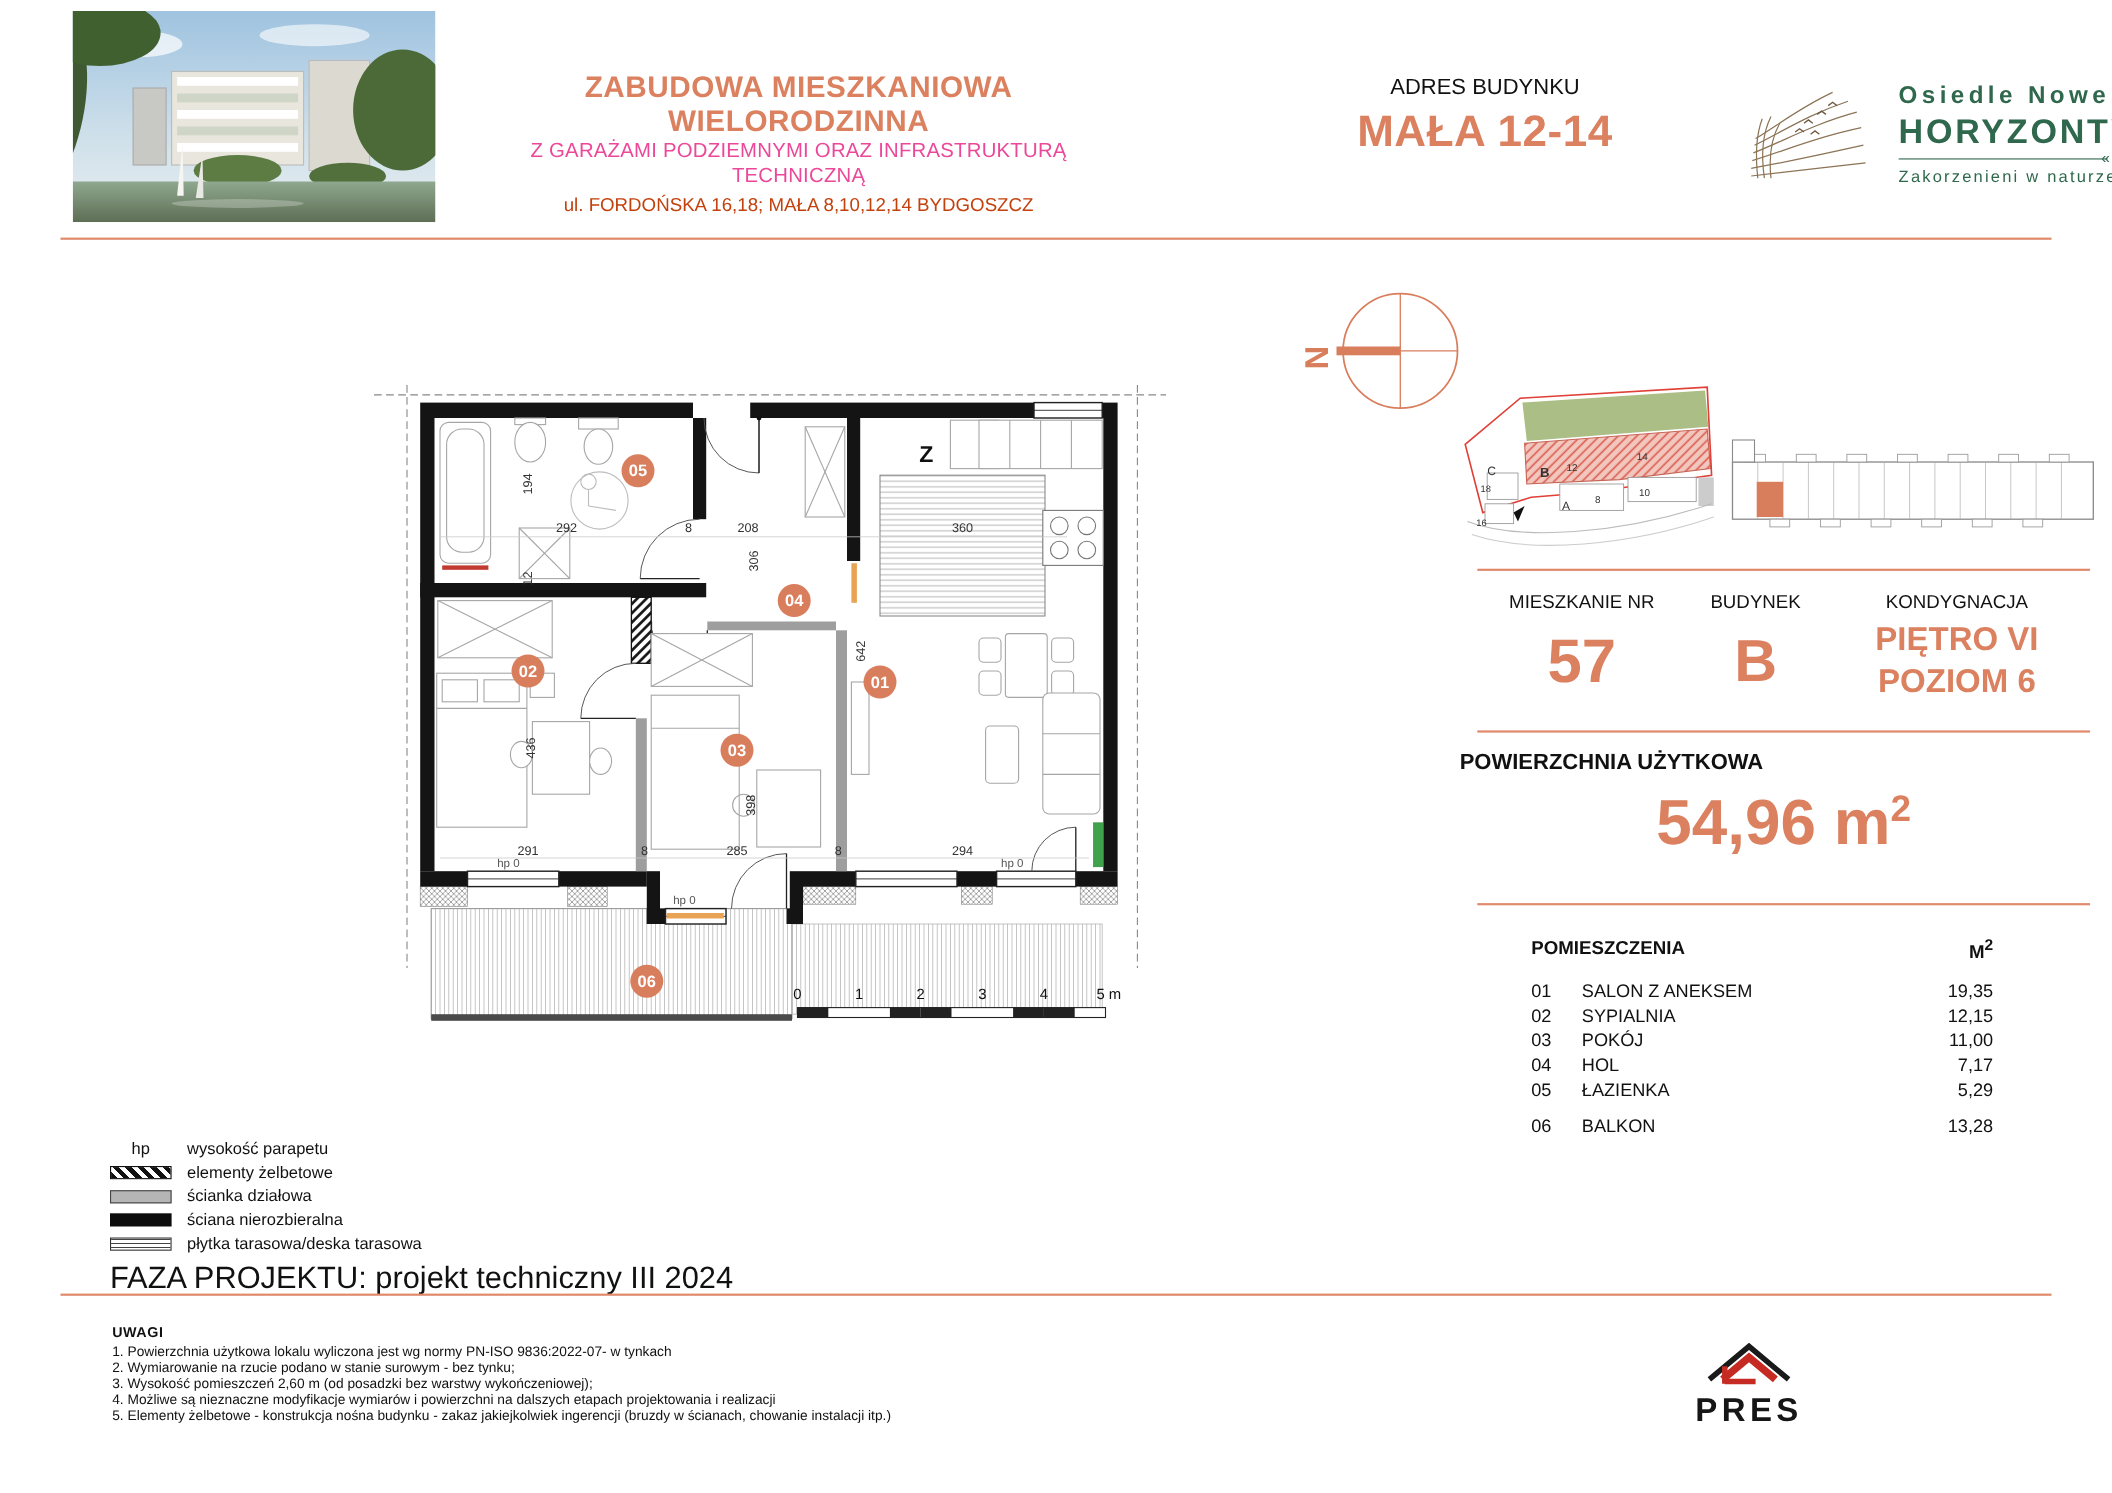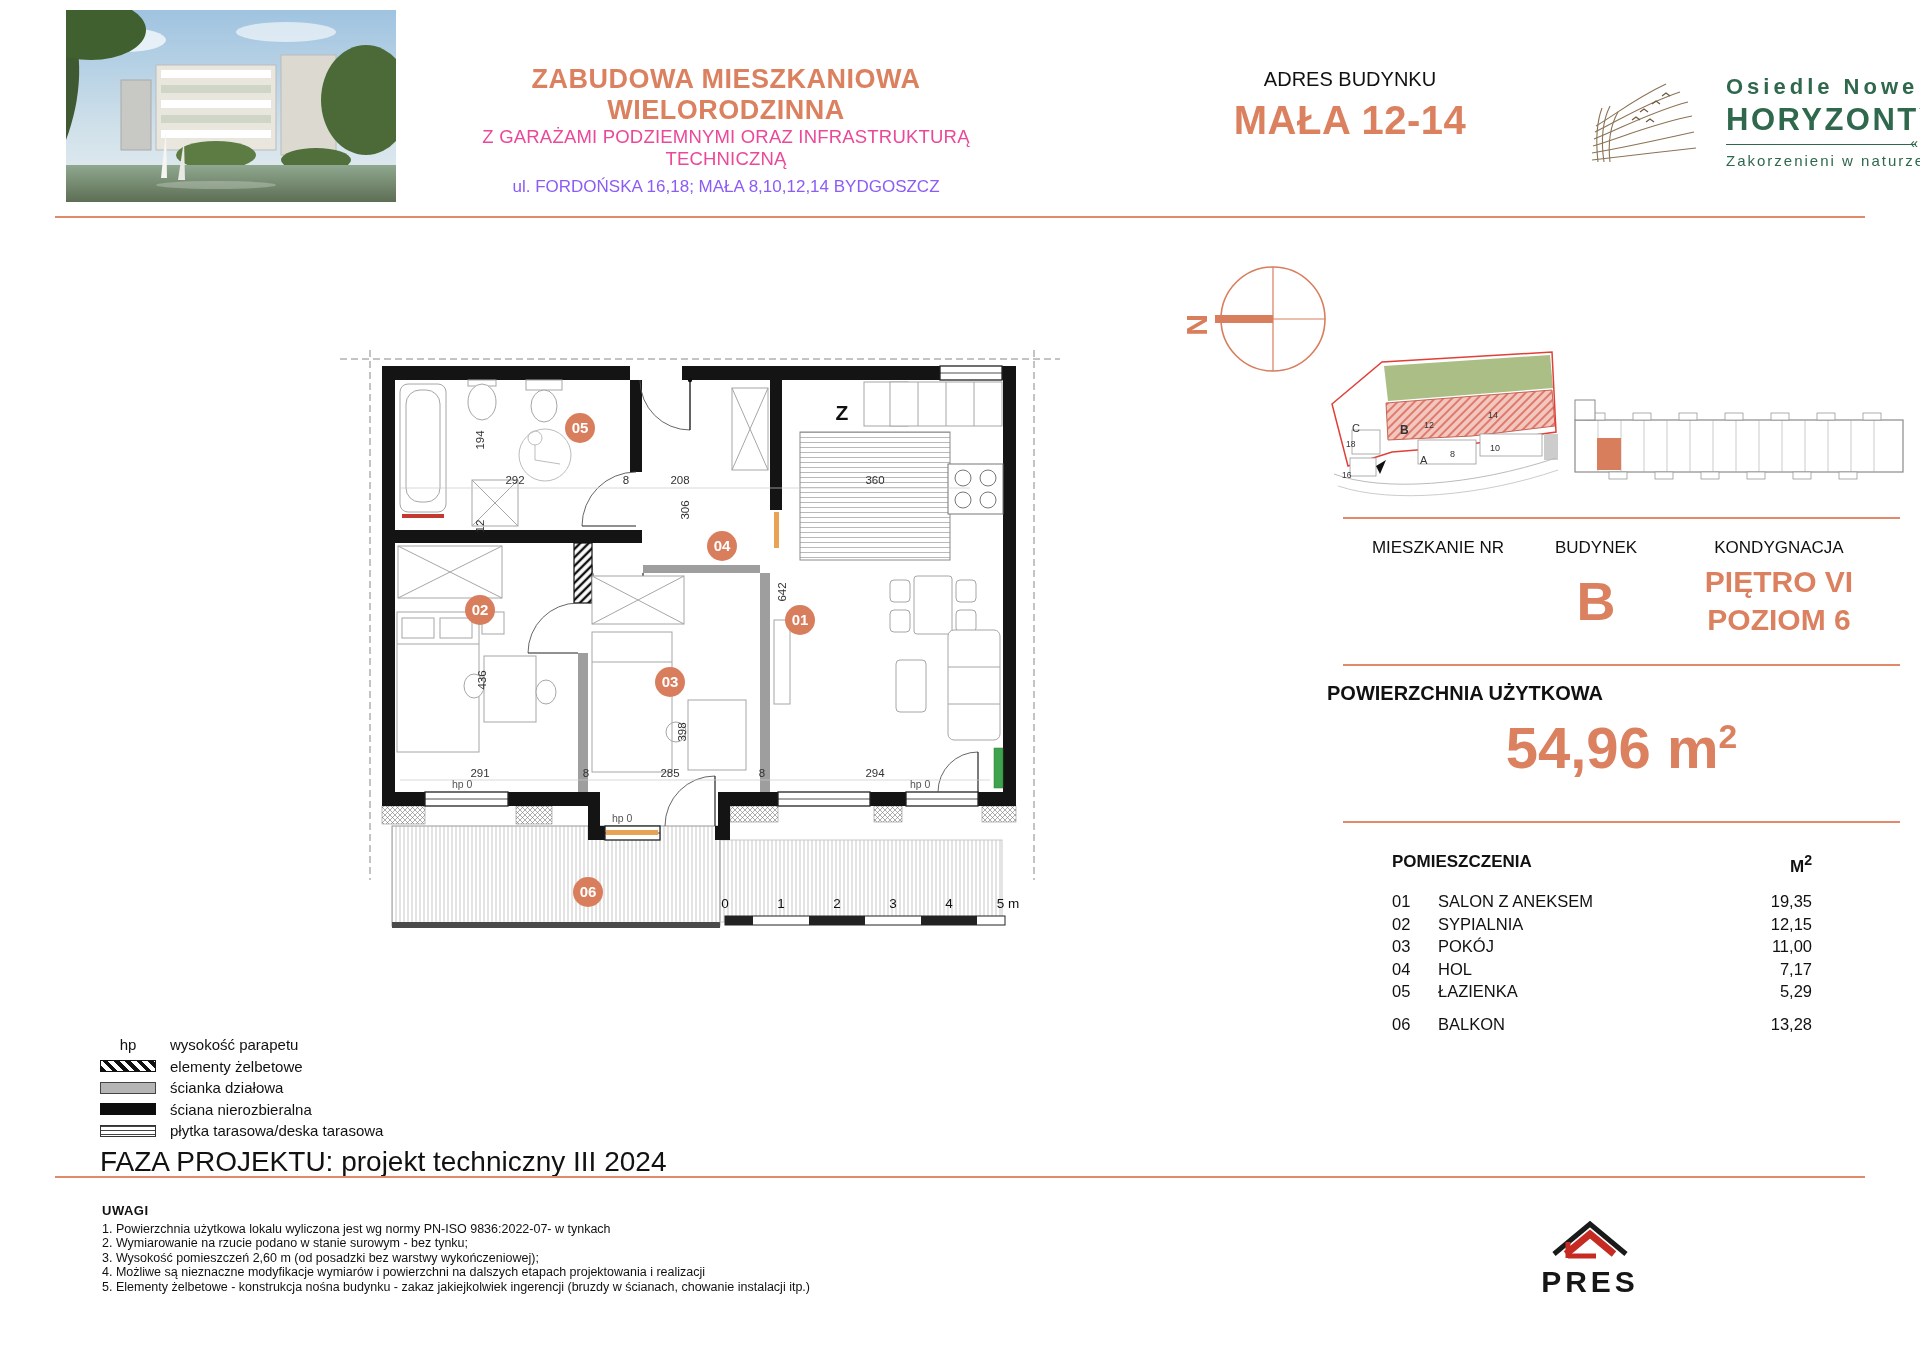--- a/index.html
+++ b/index.html
@@ -4,21 +4,21 @@
 <style>
   html,body{margin:0;padding:0;background:#fff;}
   .page{position:relative;width:1920px;height:1357px;background:#fff;overflow:hidden;
         font-family:"Liberation Sans",sans-serif;color:#1a1a1a;}
   .abs{position:absolute;}
   
   .photo{left:66px;top:10px;width:330px;height:192px;overflow:hidden;}
   .title-block{left:420px;top:64px;width:612px;text-align:center;}
   .t1{font-size:27px;font-weight:800;color:#DB8160;letter-spacing:.5px;}
   .t2{font-size:18.5px;font-weight:400;color:#ec4899;margin-top:0;letter-spacing:.2px;}
-  .t3{font-size:17px;font-weight:500;color:#8b5cf6;margin-top:7px;}
+  .t3{font-size:17px;font-weight:500;color:#c2410c;margin-top:7px;}
   .addr-block{left:1175px;top:68px;width:350px;text-align:center;}
   .addr-label{font-size:20px;font-weight:500;color:#111;}
   .addr-value{font-size:40px;font-weight:800;color:#DB8160;margin-top:7px;letter-spacing:.5px;}
   .logo{left:1588px;top:74px;display:flex;gap:28px;align-items:flex-start;}
   .logo-text{width:190px;}
   .logo-name1{font-size:22px;color:#2F684C;letter-spacing:4px;font-weight:600;white-space:nowrap;}
   .logo-name2{font-size:31px;color:#2F684C;letter-spacing:2.5px;font-weight:600;margin-top:2px;white-space:nowrap;}
   .logo-rule{border-top:1.5px solid #2F684C;margin:6px 0 7px;position:relative;}
   .logo-rule::after{content:"\00AB";position:absolute;right:-2px;top:-10px;color:#2F684C;font-size:14px;}
   .logo-tagline{font-size:15px;color:#2F684C;letter-spacing:2px;white-space:nowrap;}
@@ -221,20 +221,21 @@
         <rect x="228" y="94" width="18" height="7"></rect>
           <rect x="274" y="94" width="18" height="7"></rect>
       </g>
       <rect x="10" y="22" width="20" height="20" fill="#fff" stroke="#8a8a8a" stroke-width="1"></rect>
       <rect x="32" y="60" width="24" height="32" fill="#D97E5D"></rect>
     </svg>
   </div>
 
   <div class="divider" style="left:1343px;top:517px;width:557px;"></div>
   <div class="abs cell-label" style="left:1352px;top:538px;width:172px;">MIESZKANIE NR</div>
+  <div class="abs val-big" style="left:1352px;top:568px;width:172px;">57</div>
   <div class="abs cell-label" style="left:1538px;top:538px;width:116px;">BUDYNEK</div>
   <div class="abs val-big" style="left:1538px;top:570px;width:116px;font-size:54px;">B</div>
   <div class="abs cell-label" style="left:1686px;top:538px;width:186px;">KONDYGNACJA</div>
   <div class="abs val-mid" style="left:1686px;top:564px;width:186px;">PIĘTRO VI</div>
   <div class="abs val-mid" style="left:1686px;top:602px;width:186px;">POZIOM 6</div>
   <div class="divider" style="left:1343px;top:664px;width:557px;"></div>
   <div class="abs area-label">POWIERZCHNIA UŻYTKOWA</div>
   <div class="abs area-value"><span>54,96</span>&nbsp;<span>m</span><sup>2</sup></div>
   <div class="divider" style="left:1343px;top:821px;width:557px;"></div>
 

